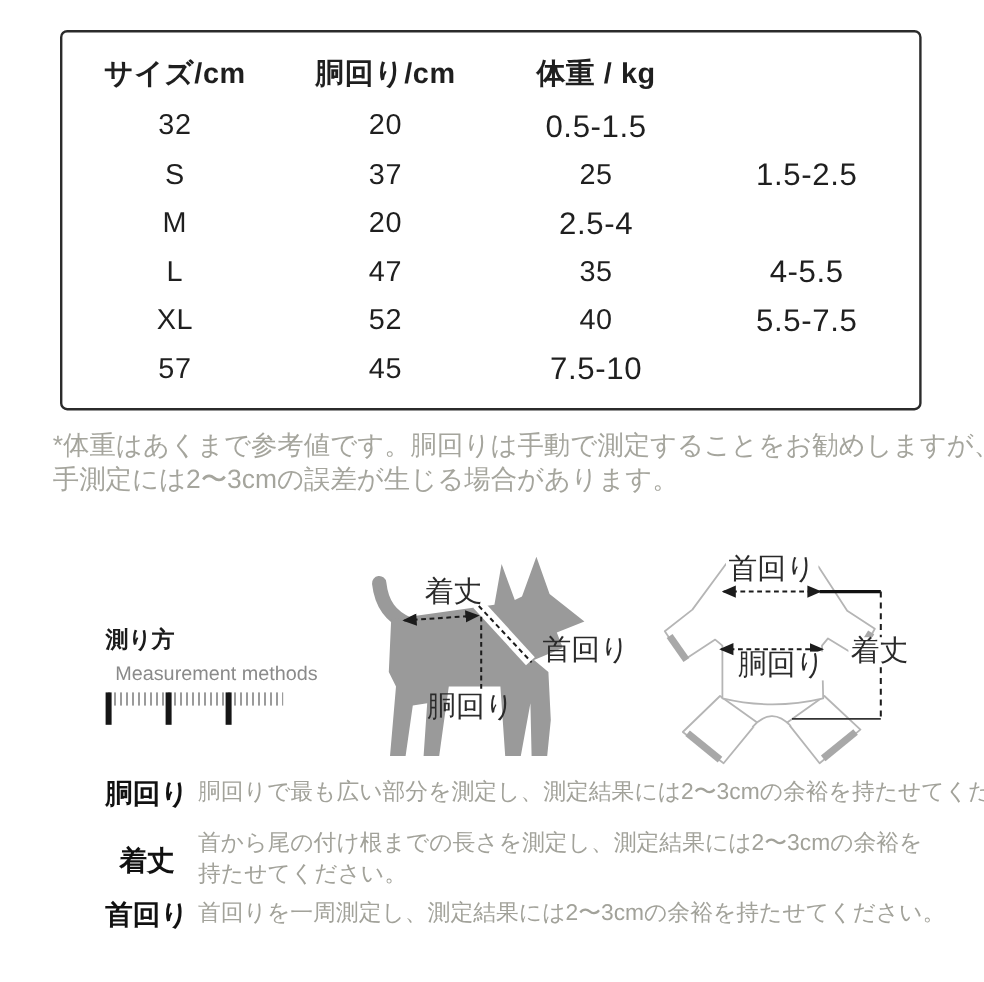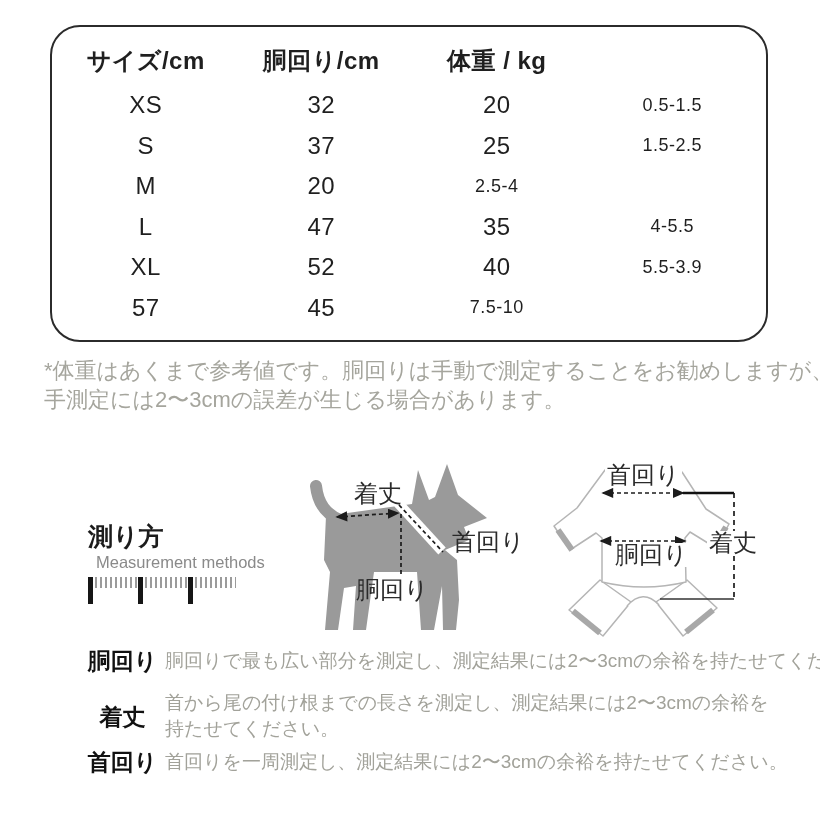--- a/index.html
+++ b/index.html
@@ -2,37 +2,37 @@
 <html><head>
 <meta charset="utf-8">
 <style>
   html,body { margin:0; padding:0; background:#ffffff; }
   body { font-family:"Liberation Sans","DejaVu Sans",sans-serif; }
   .page { position:relative; width:820px; height:818px; background:#fff; overflow:hidden; }
 
   
   .size-table {
     position:absolute; left:50px; top:25px; width:718px; height:317px;
-    border:2px solid #2b2b2b; border-radius:30px; box-sizing:border-box;
+    border:2px solid #2b2b2b; border-radius:6px; box-sizing:border-box;
     display:grid; grid-template-rows:48px repeat(6,1fr);
     padding:10px 6px 12px 6px; color:#1f1f1f;
   }
   .tr { display:grid; grid-template-columns:repeat(4,1fr); align-items:center; text-align:center; }
   .td { font-size:24px; letter-spacing:0.5px; }
   .tr.head .td { font-size:24px; font-weight:600; }
-  .td.weight { font-size:18px; }
+  .td.weight { font-size:26px; }
 
   
   .note {
     position:absolute; left:44px; top:356px; width:770px;
     color:#a5a59d; font-size:22px; line-height:29px; white-space:nowrap;
   }
 
   
-  .m-title { position:absolute; left:88px; top:520px; font-size:25px; font-weight:700; color:#1b1b1b; }
+  .m-title { position:absolute; left:88px; top:520px; font-size:19px; font-weight:700; color:#1b1b1b; }
   .m-sub   { position:absolute; left:96px; top:553px; font-size:16.5px; color:#8a8a8a;text-align:center; }
   .ruler   { position:absolute; left:88px; top:577px; width:150px; height:28px; }
   .ruler .shorts { position:absolute; left:2px; top:0; width:146px; height:11px;
     background:repeating-linear-gradient(90deg,#9b9b9b 0 2px,transparent 2px 5px); }
   .ruler .tick { position:absolute; top:0; width:5px; height:27px; background:#161616; }
   .t0{left:0;} .t1{left:50px;} .t2{left:100px;}
 
   
   .dog-fig { position:absolute; left:300px; top:460px; width:245px; height:180px; }
   .garment-fig { position:absolute; left:545px; top:455px; width:235px; height:195px; }
@@ -59,21 +59,20 @@
 
 <div class="page">
 
   <div class="size-table">
     <div class="tr head">
       <div class="td">サイズ/cm</div>
       <div class="td">胴回り/cm</div>
       <div class="td">体重 / kg</div>
     </div>
     <div class="tr">
-      <div class="td">XS</div>
       <div class="td">32</div>
       <div class="td">20</div>
       <div class="td weight">0.5-1.5</div>
     </div>
     <div class="tr">
       <div class="td">S</div>
       <div class="td">37</div>
       <div class="td">25</div>
       <div class="td weight">1.5-2.5</div>
     </div>
@@ -85,21 +84,21 @@
     <div class="tr">
       <div class="td">L</div>
       <div class="td">47</div>
       <div class="td">35</div>
       <div class="td weight">4-5.5</div>
     </div>
     <div class="tr">
       <div class="td">XL</div>
       <div class="td">52</div>
       <div class="td">40</div>
-      <div class="td weight">5.5-3.9</div>
+      <div class="td weight">5.5-7.5</div>
     </div>
     <div class="tr">
       <div class="td">57</div>
       <div class="td">45</div>
       <div class="td weight">7.5-10</div>
     </div>
   </div>
 
   <div class="note">
     <div>*体重はあくまで参考値です。胴回りは手動で測定することをお勧めしますが、</div>

